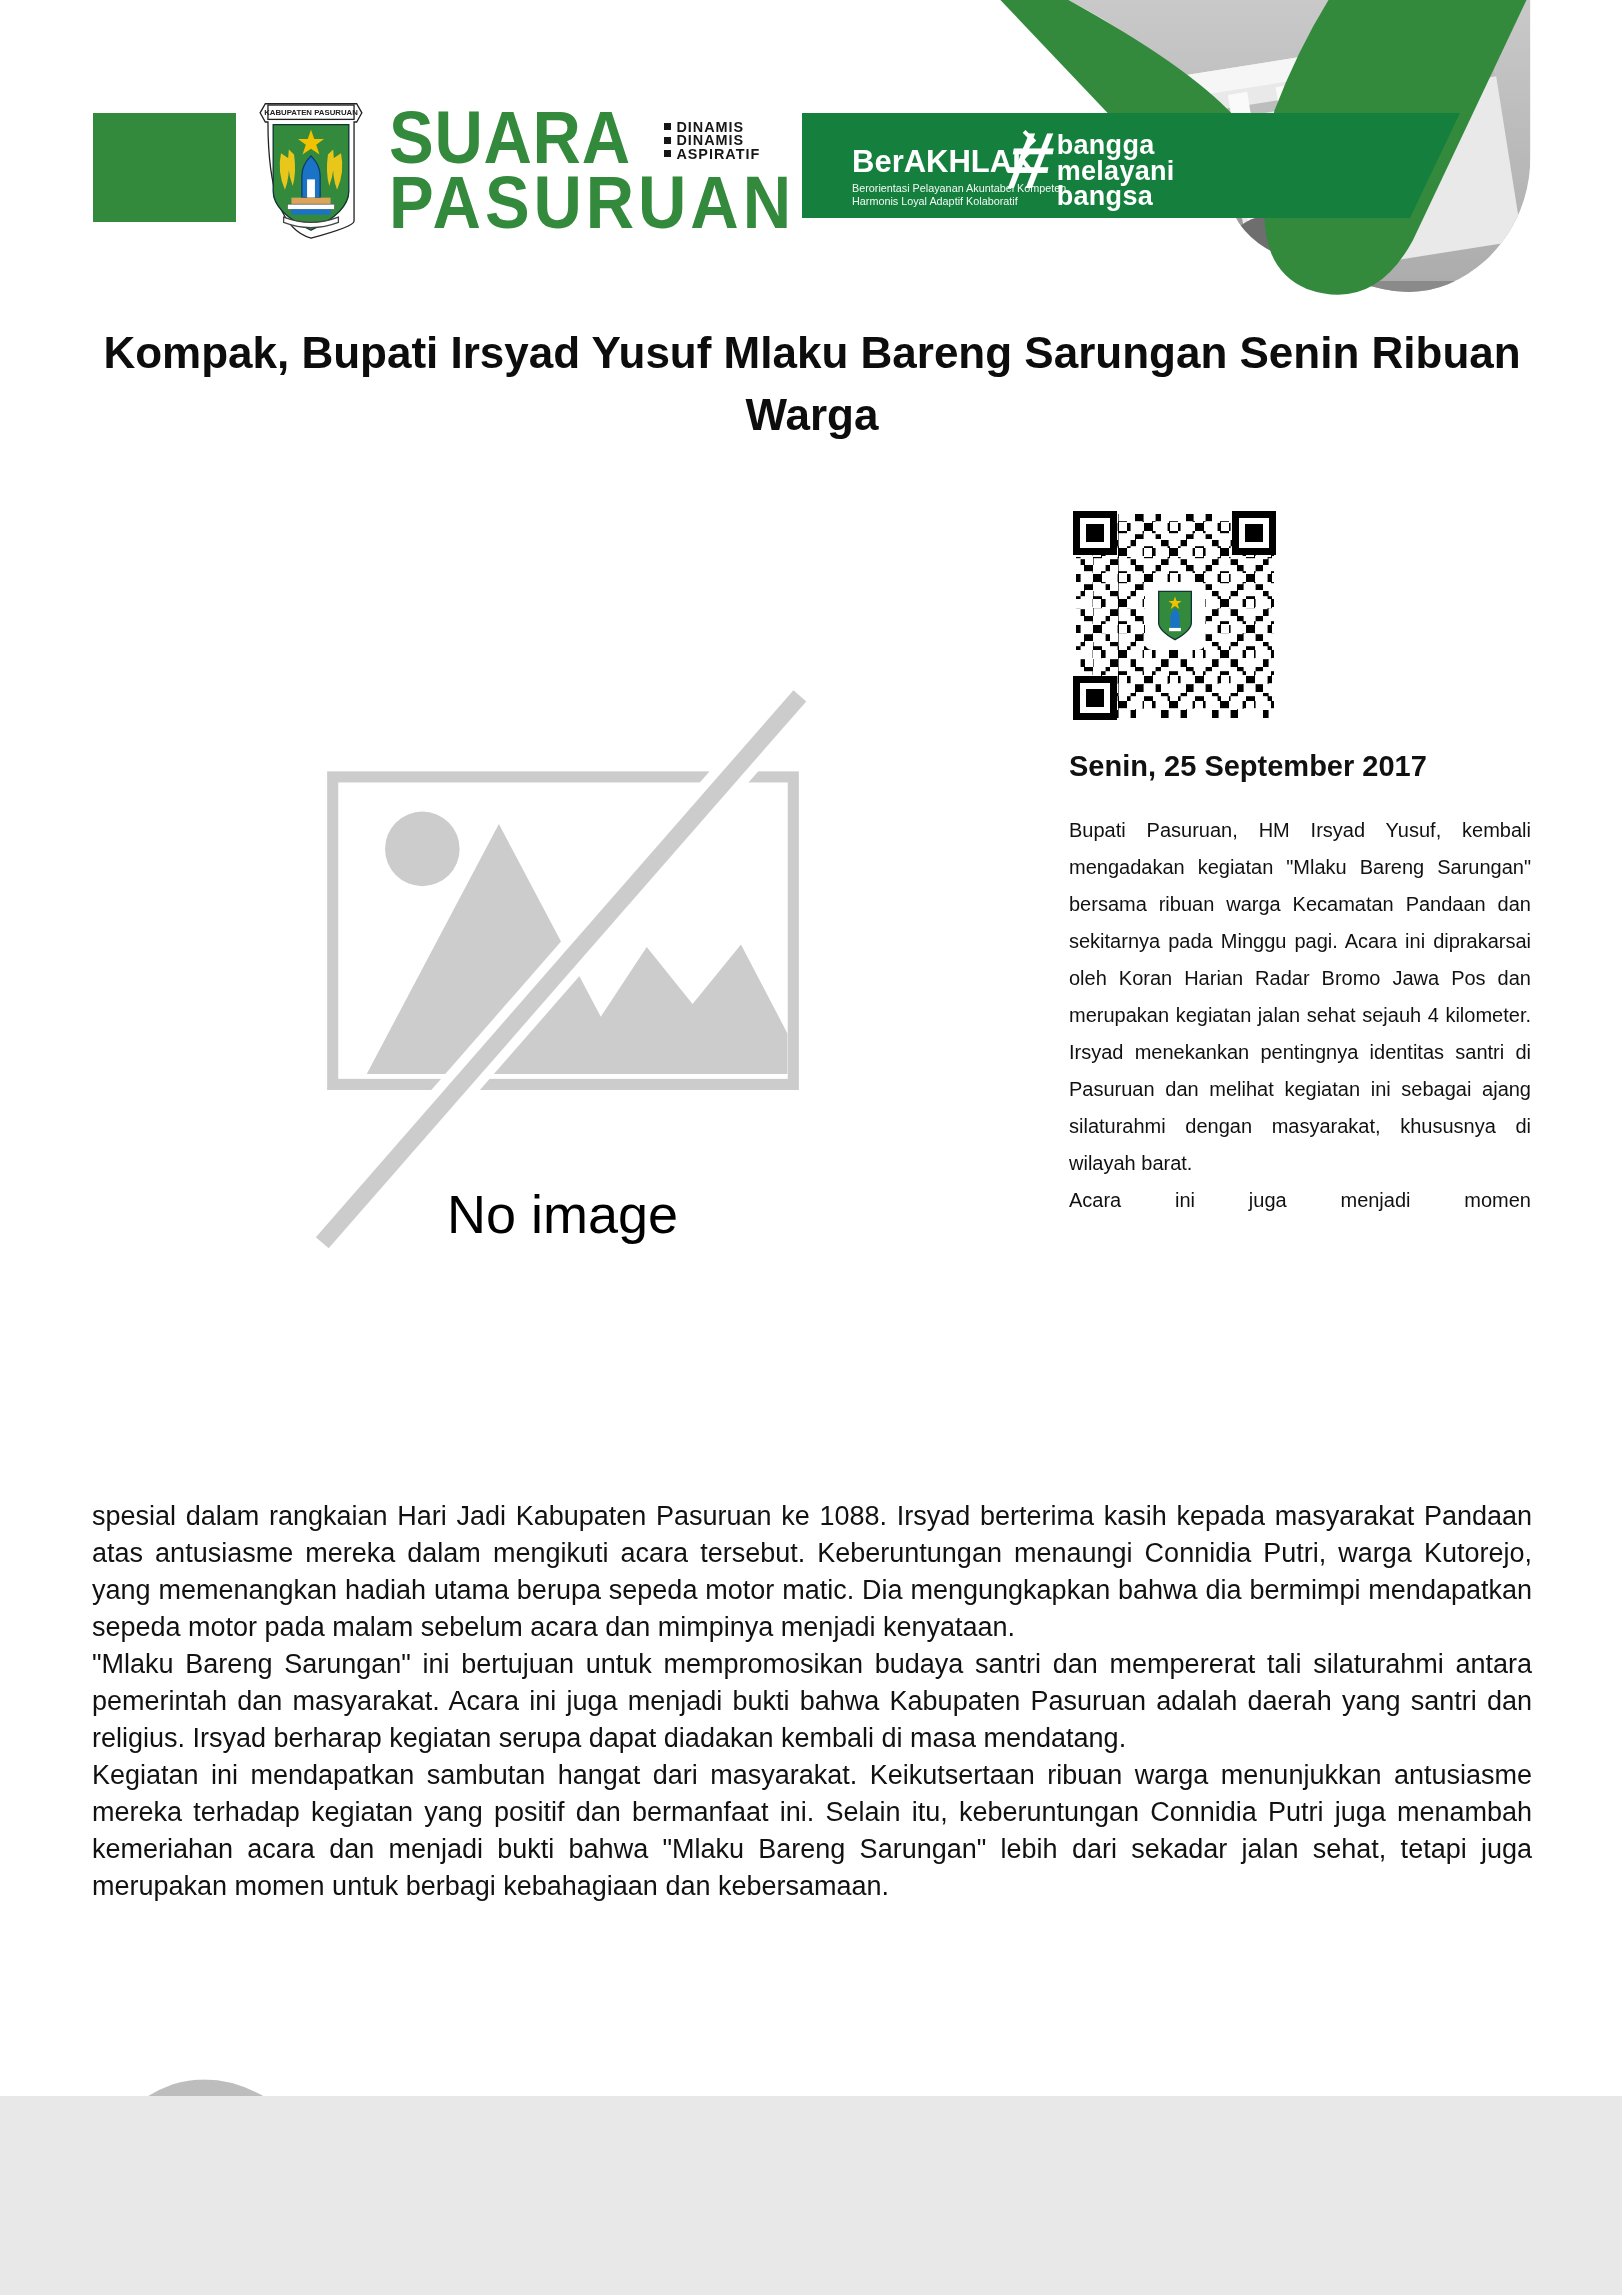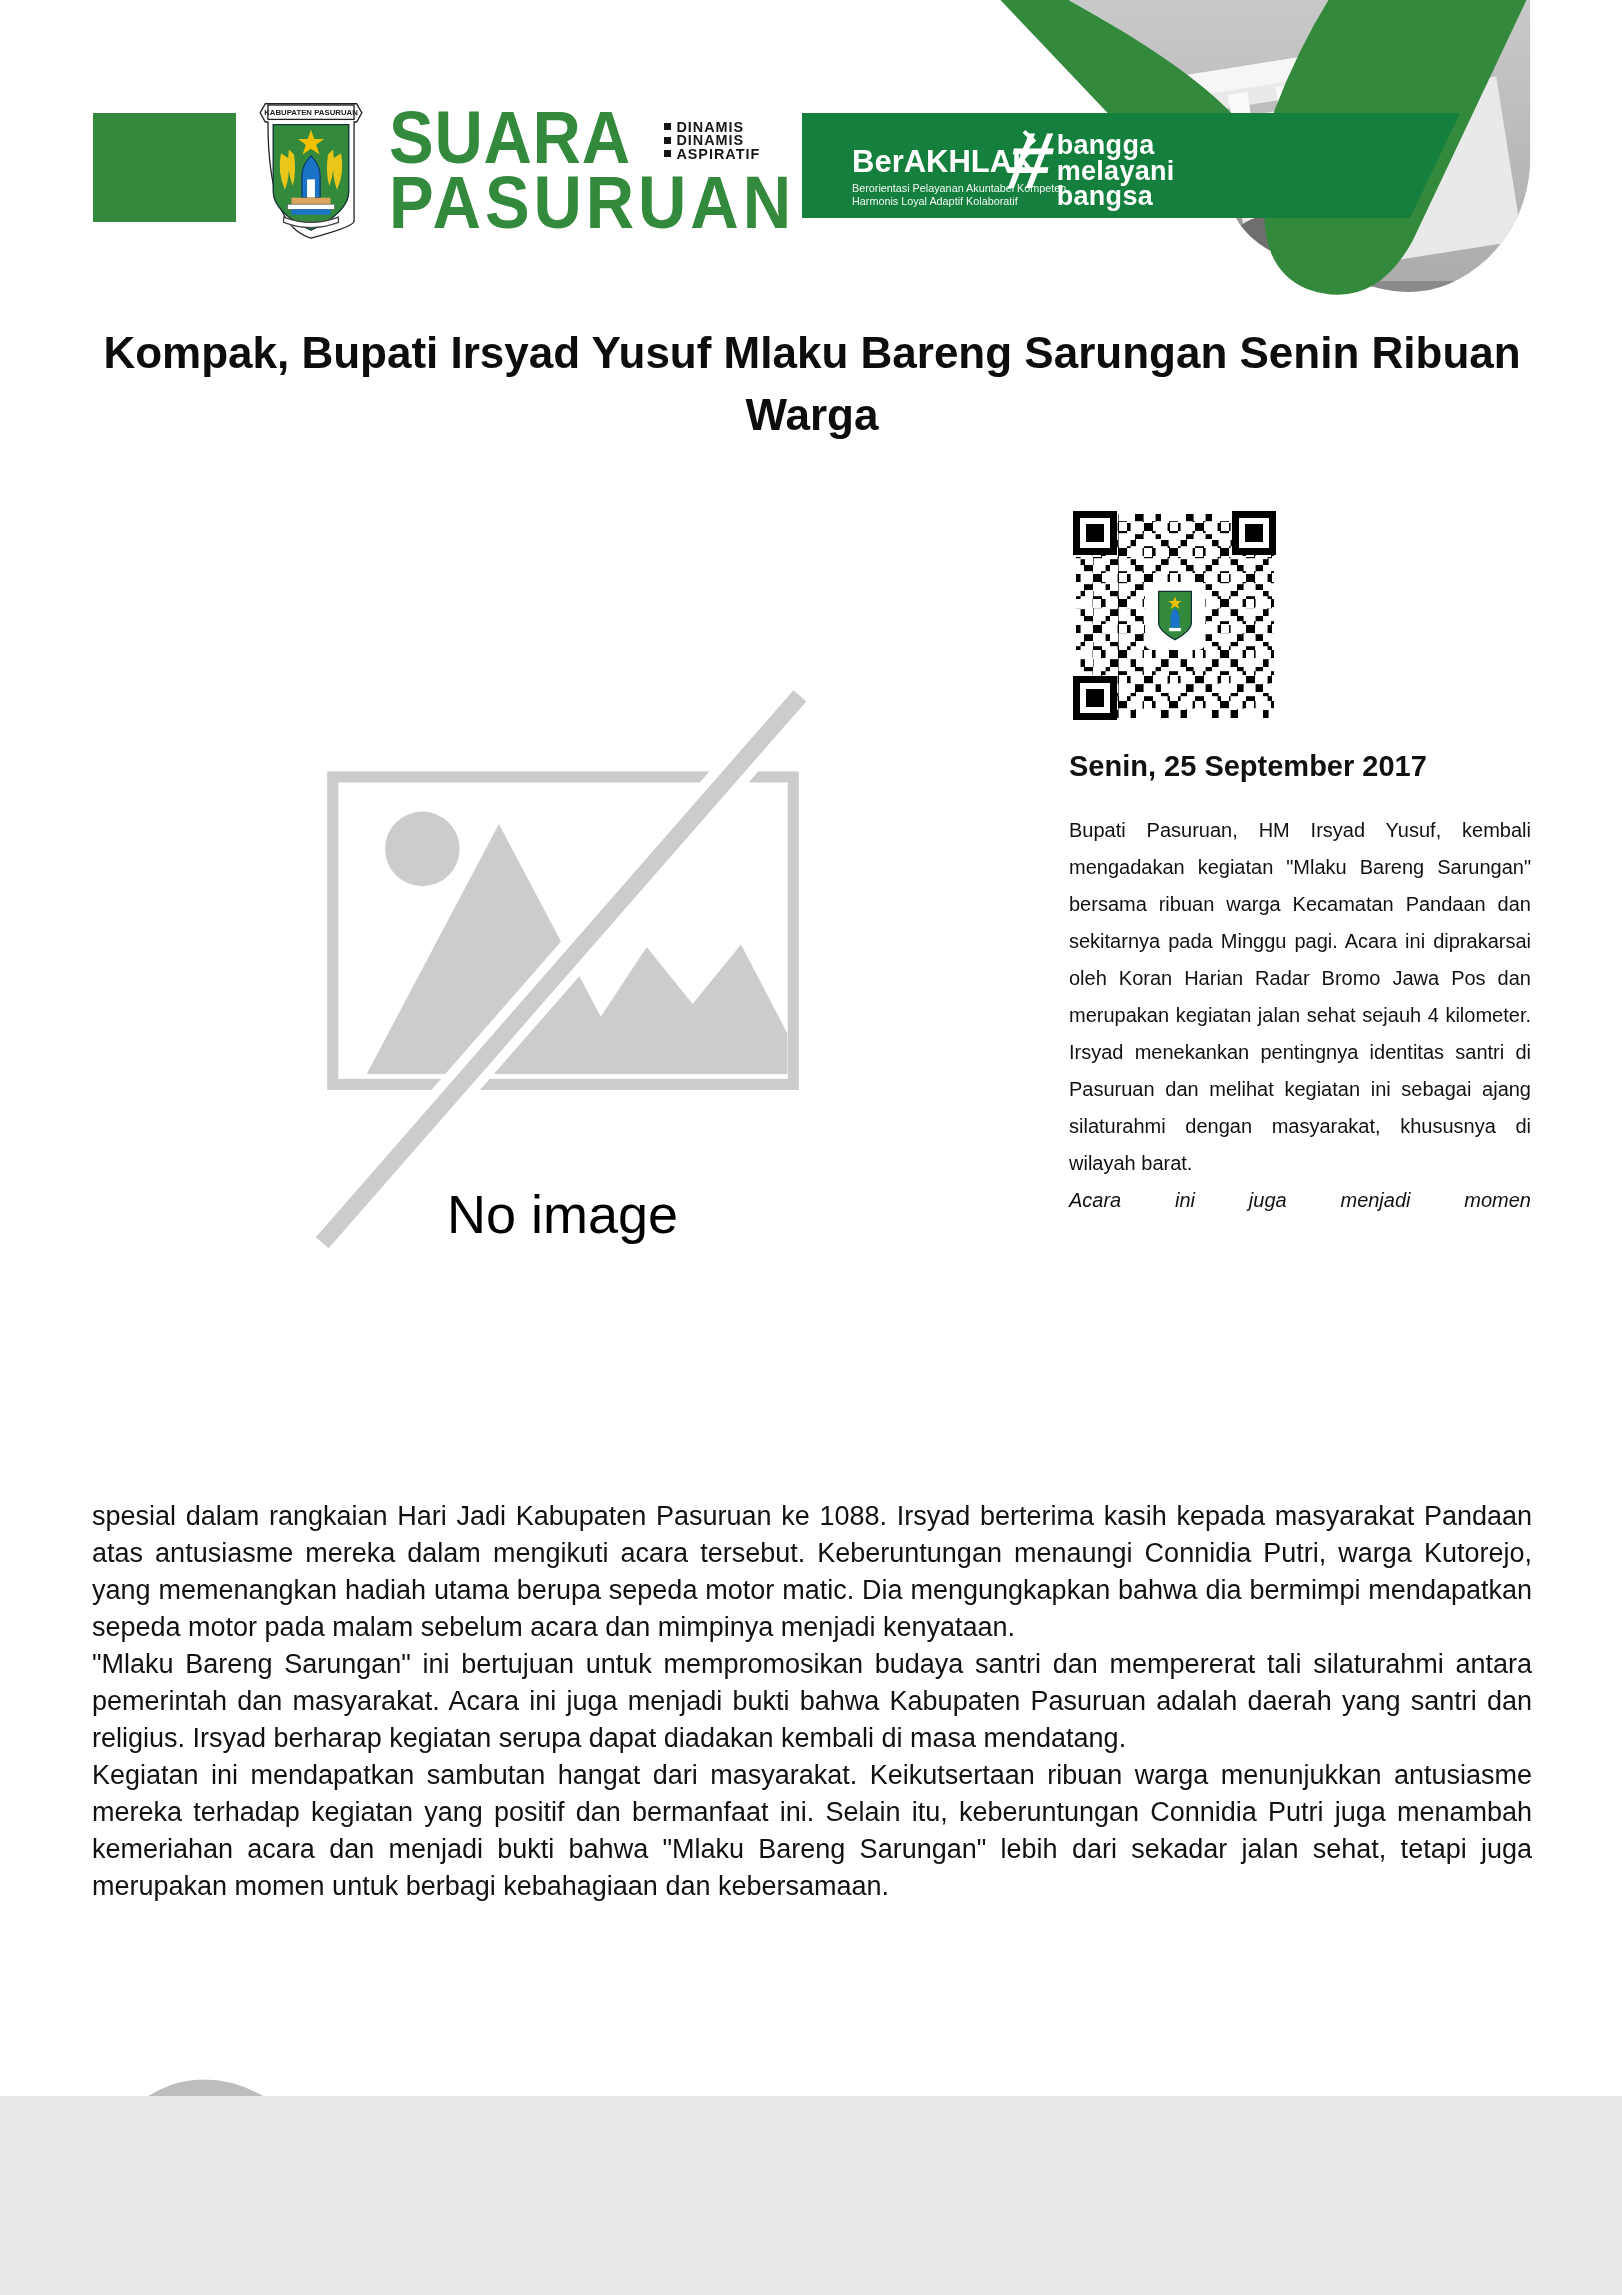--- a/index.html
+++ b/index.html
@@ -30,21 +30,21 @@
   .bangga .hash{font-size:80px;line-height:68px;font-weight:bold;transform:skewX(-10deg);margin-right:5.2px;}
   .bangga .lines{font-size:27px;font-weight:bold;line-height:25.5px;letter-spacing:0.3px;margin-top:5.9px;}
 
   
   .title{left:92px;top:322px;width:1440px;text-align:center;font-size:44px;font-weight:bold;
          line-height:62px;color:#0d0d0d;z-index:2;}
   .date{left:1069px;top:750px;font-size:29px;font-weight:bold;z-index:2;}
   .colright{left:1069px;top:812px;width:462px;font-size:20px;line-height:37px;
             text-align:justify;z-index:2;}
   .colright p{margin:0;}
-  .colright p.cont{text-align-last:justify;font-style:italic;}
+  .colright p.cont{text-align-last:justify;}
   .fulltext{left:92px;top:1498px;width:1440px;font-size:27px;line-height:37px;
             text-align:justify;z-index:2;}
   .fulltext p{margin:0;}
 
   
   .noimage-text{left:301px;top:1183px;width:523px;text-align:center;font-size:54px;
                 color:#000000;z-index:2;}
 
   
   .qr{left:1069px;top:507px;width:211px;height:217px;background:#fff;z-index:2;}

